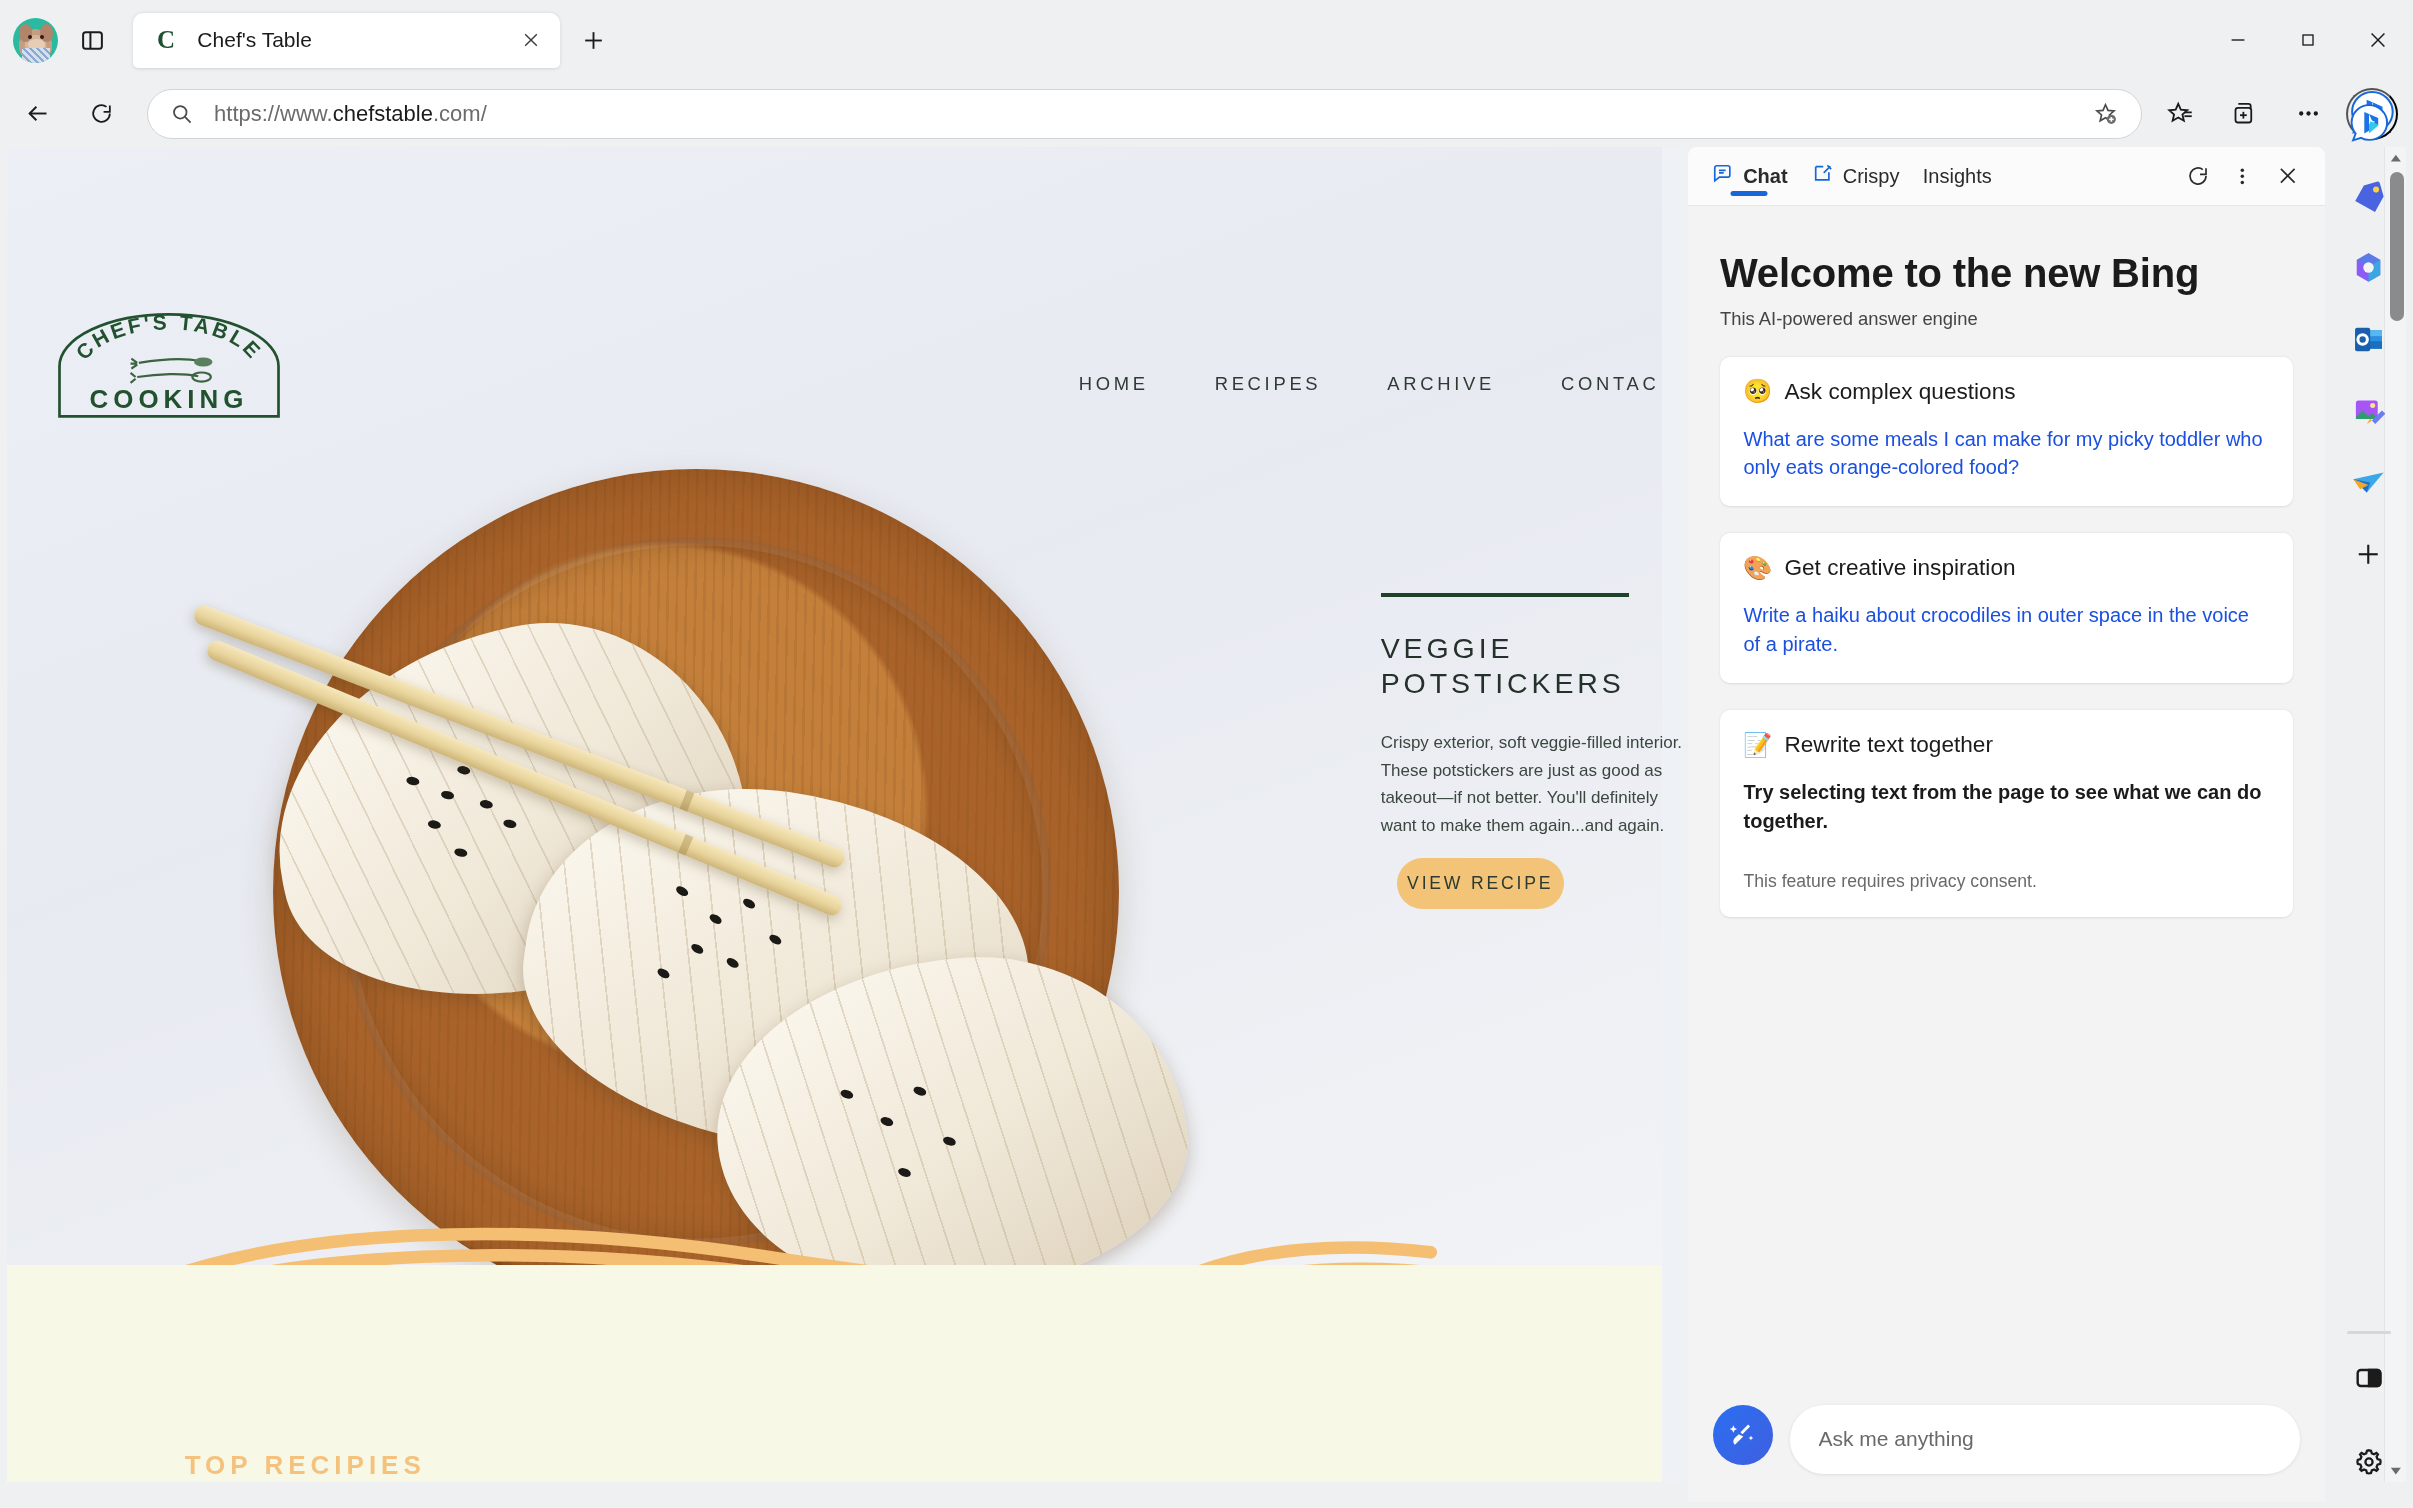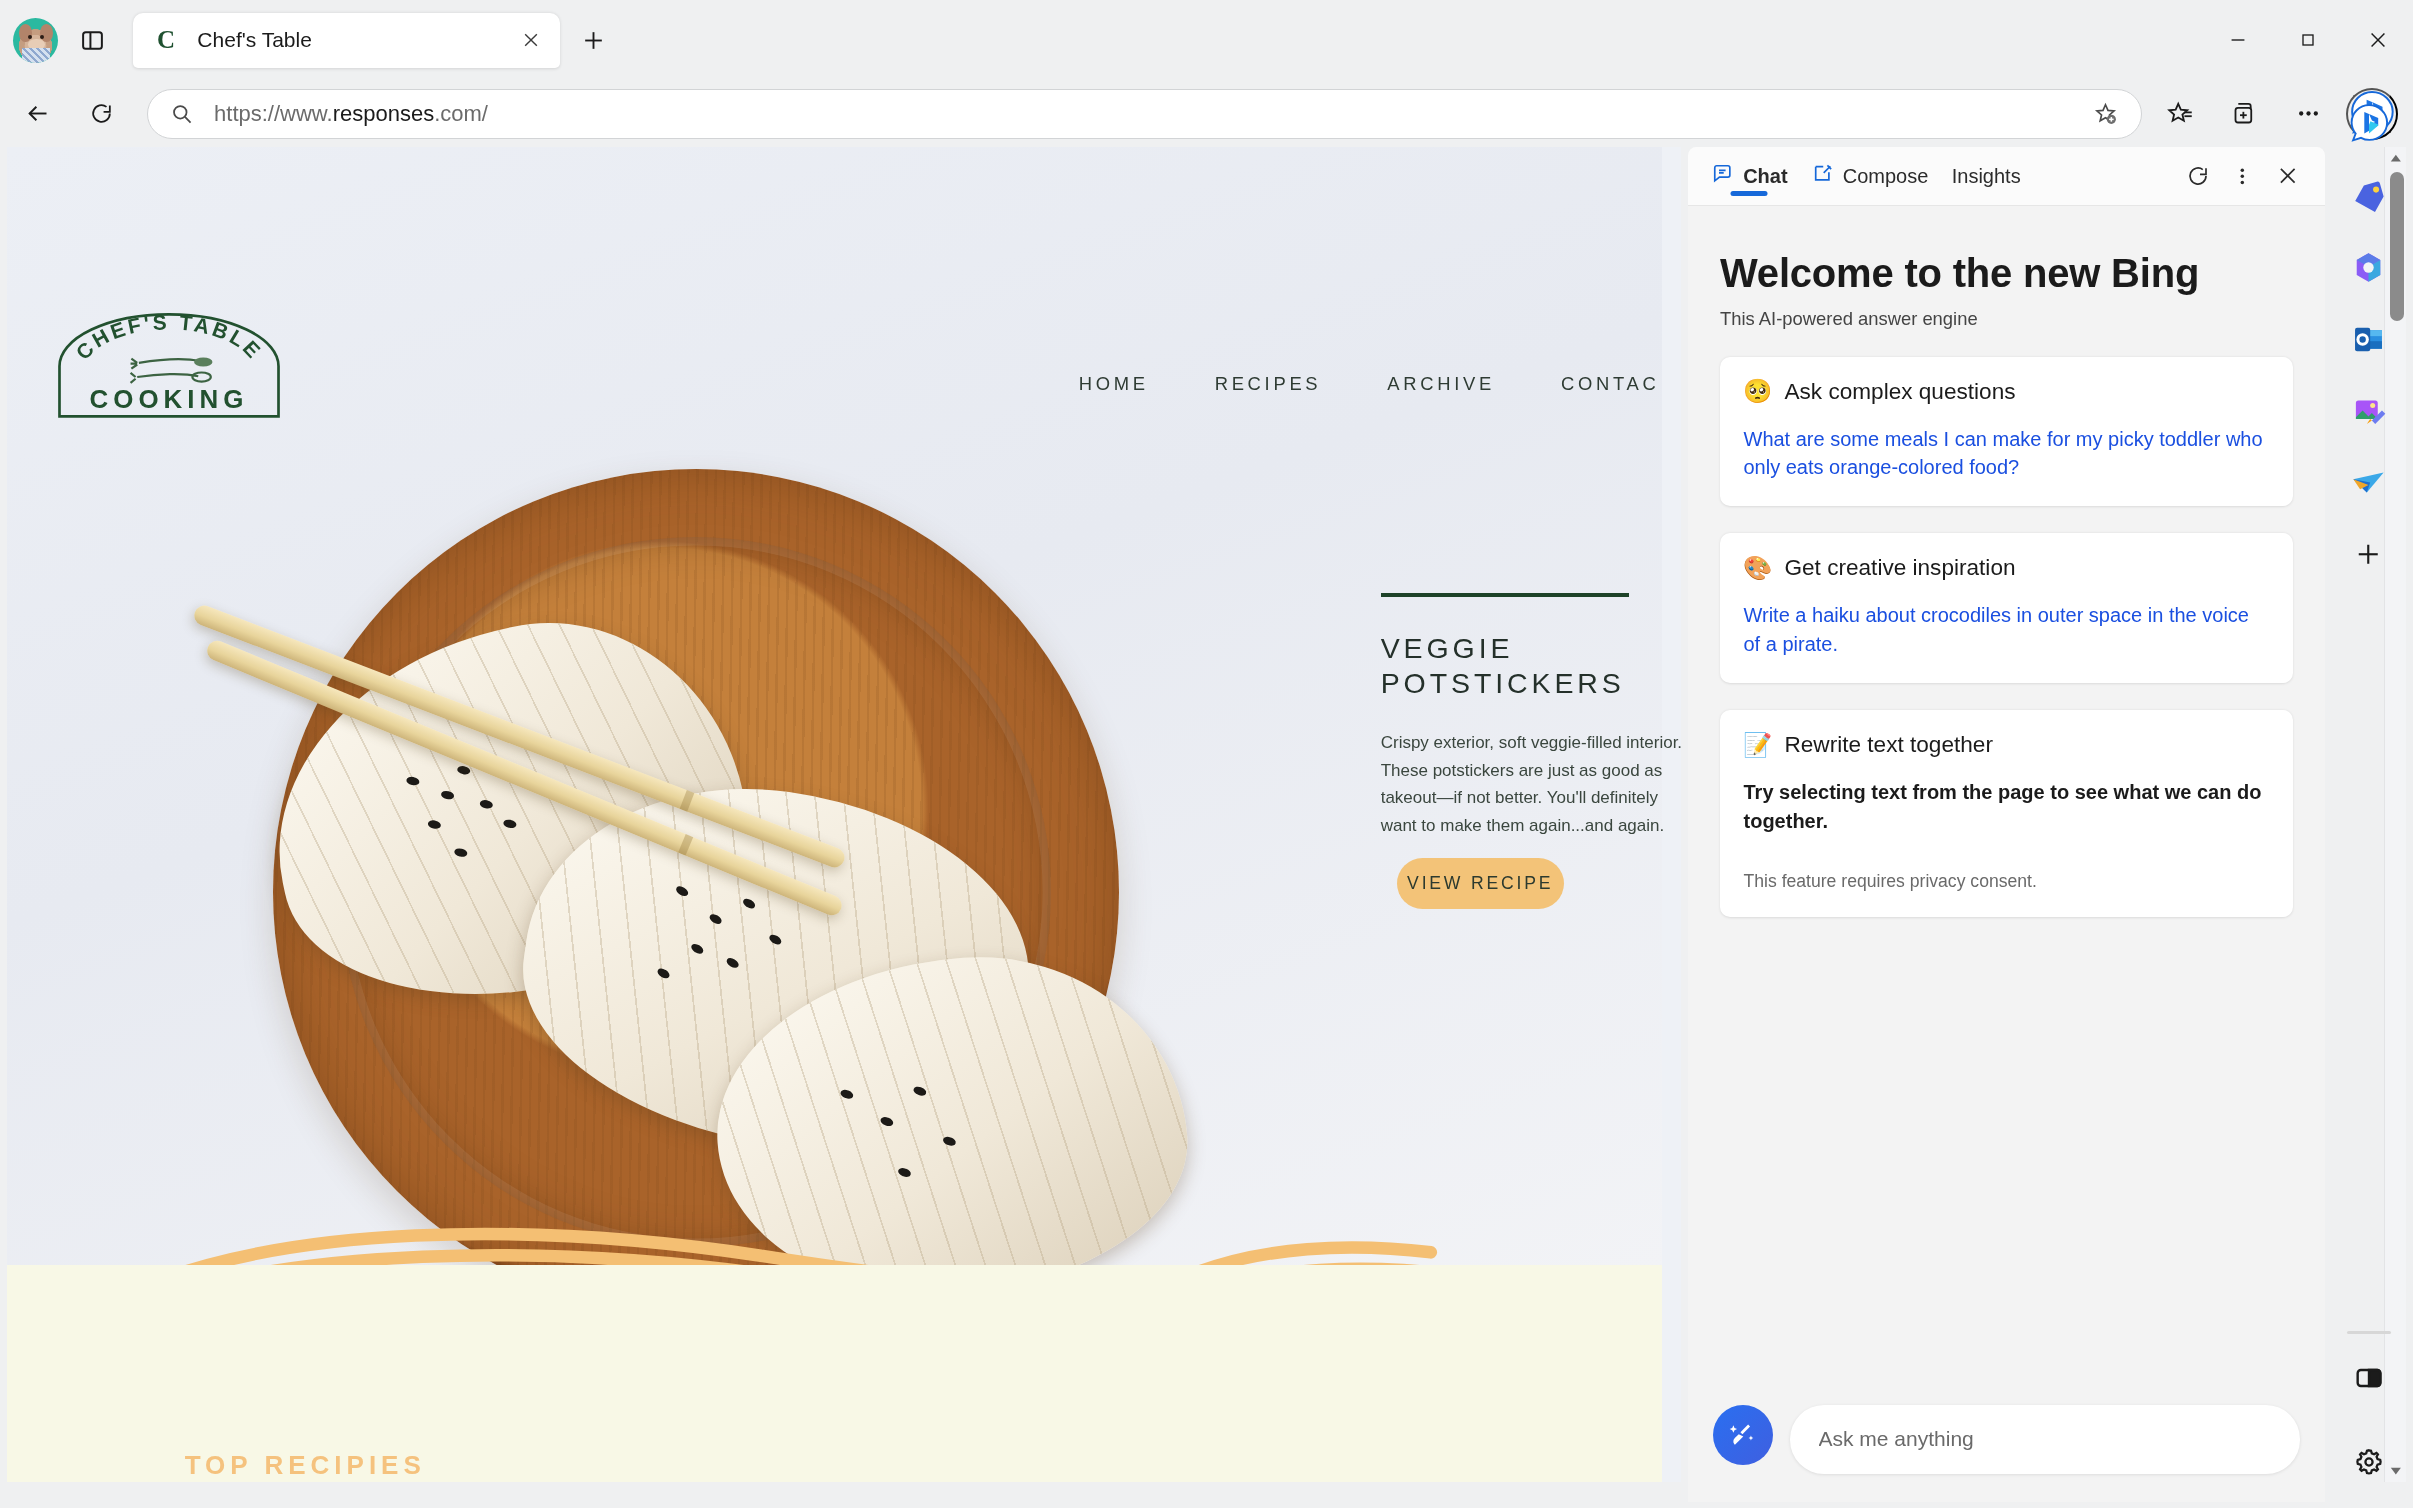--- a/index.html
+++ b/index.html
@@ -337,21 +337,21 @@
     </button>
 
     <div class="omnibox">
       <span class="iconbtn search-ico">
         <svg width="23.5" height="23.5" viewBox="0 0 24 24" stroke="#4a4a4a" stroke-width="1.8" fill="none">
           <circle cx="10.5" cy="10.5" r="6.4"></circle>
             <line x1="15.3" y1="15.3" x2="21" y2="21"></line>
         </svg>
       </span>
       <div class="omni-url">
-        <span class="scheme">https://www.</span><span>responses</span><span class="tld">.com/</span>
+        <span class="scheme">https://www.</span><span>chefstable</span><span class="tld">.com/</span>
       </div>
       <button class="iconbtn omni-fav">
         <svg width="25" height="25" viewBox="0 0 24 24" fill="none" stroke="#4a4a4a" stroke-width="1.6">
           <polygon points="12,3.6 14.4,9 20.2,9.5 15.8,13.4 17.1,19 12,16 6.9,19 8.2,13.4 3.8,9.5 9.6,9"></polygon>
           <circle cx="17.6" cy="17.6" r="4.4" fill="#6e6e6e" stroke="none"></circle>
           <line x1="17.6" y1="15.4" x2="17.6" y2="19.8" stroke="#fff" stroke-width="1.5"></line>
           <line x1="15.4" y1="17.6" x2="19.8" y2="17.6" stroke="#fff" stroke-width="1.5"></line>
         </svg>
       </button>
     </div>
@@ -525,21 +525,21 @@
       </button>
 
       <button class="sb-tab">
         <span>
           <svg width="22.6" height="22.6" viewBox="0 0 24 24" fill="none" stroke="#1668d9" stroke-width="1.8">
             <path d="M5 5h8 M5 5v14h14v-8"></path>
               <path d="M13.5 11.5 20.5 4.5"></path>
               <path d="M17.4 3.6 21.4 7.6"></path>
           </svg>
         </span>
-        <span>Compose</span>
+        <span>Crispy</span>
       </button>
 
       <button class="sb-tab">
         <span>Insights</span>
       </button>
 
       <div class="spacer"></div>
 
       <button class="iconbtn sb-hico">
         <svg width="24" height="24" viewBox="0 0 24 24" fill="none" stroke="#2b2b2b" stroke-width="1.7">

